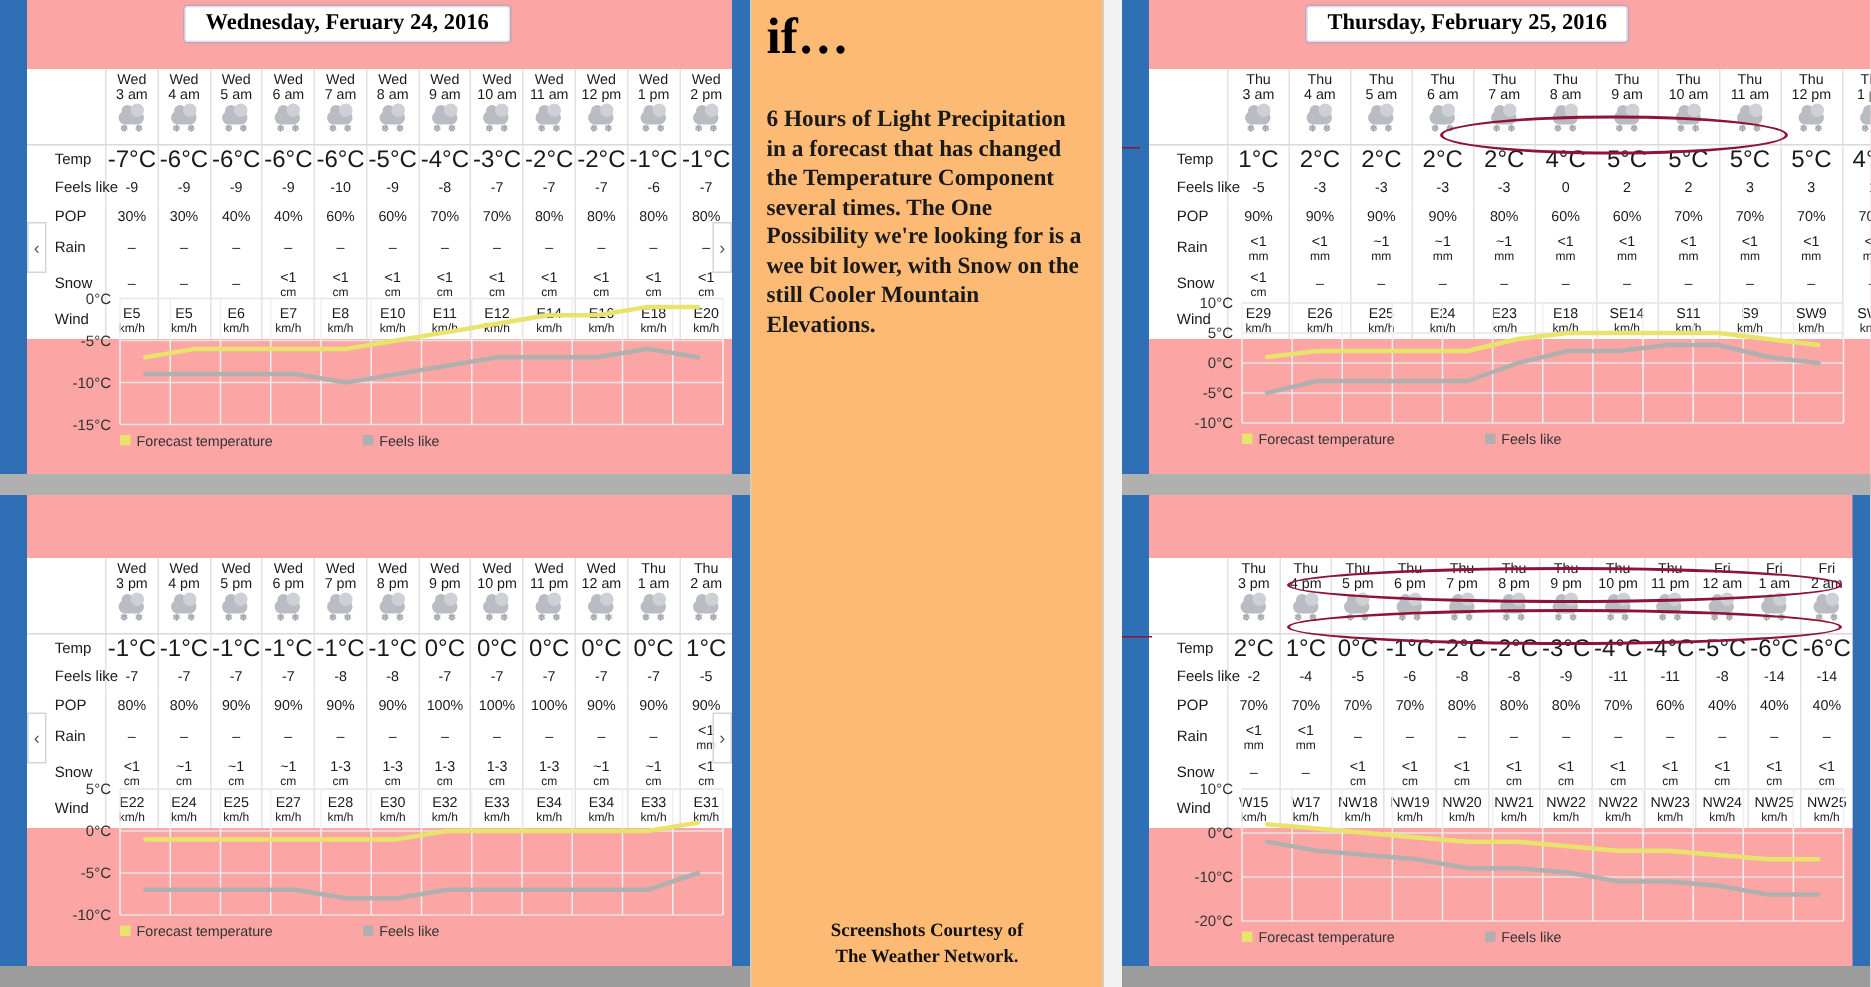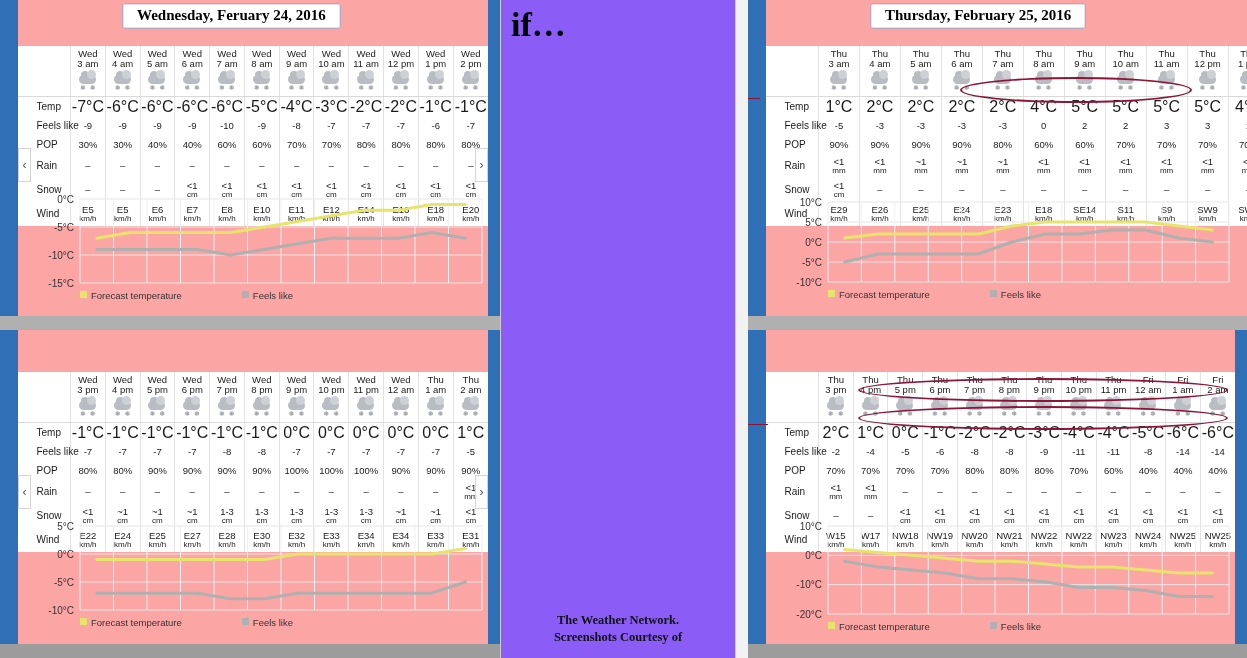--- a/index.html
+++ b/index.html
@@ -31,21 +31,21 @@
   .blue-edge-r { position: absolute; right: 0; top: 0; width: 12px; height: 100%; background: #2f6fb5; }
   .panel.tl .blue-edge-l, .panel.bl .blue-edge-l { background: #2f6fb5; }
   .panel.tr .blue-edge-r, .panel.br .blue-edge-r { background: #2f6fb5; }
   .gray-strip { position: absolute; left:0; width: 100%; height: 14px; background: #b0b0b0; }
 
   
   .notes {
     position: absolute;
     left: 500px; top: 0;
     width: 236px; height: 658px;
-    background: #8b5cf6;
+    background: #fdba74;
     padding: 4px 10px 0 10px;
     border-left: 1px solid #cfcdc6;
     border-right: 1px solid #cfcdc6;
   }
   .notes .big {
     font-family: "Liberation Serif", serif;
     font-size: 34px;
     font-weight: bold;
     color: #000;
     line-height: 1.0;
@@ -517,23 +517,24 @@
         <span><span class="sw g"></span><span class="lbl">Feels like</span></span>
       </div>
     </div>
     <div class="chev" style="left:18px; top:145px;">‹</div>
     <div class="chev" style="right:12px; top:145px;">›</div>
     <div class="gray-strip" style="bottom:0; background:#9c9c9c;"></div>
   </div>
 
   <div class="notes">
     <div class="big">if…</div>
+    <p>6 Hours of Light Precipitation in a forecast that has changed the Temperature Component several times. The One Possibility we're looking for is a wee bit lower, with Snow on the still Cooler Mountain Elevations.</p>
     <div class="credit">
+      <div>Screenshots Courtesy of</div>
       <div>The Weather Network.</div>
-      <div>Screenshots Courtesy of</div>
     </div>
   </div>
 
   <div class="panel tr">
     <div class="blue-edge-l"></div>
     <div class="blue-edge-r"></div>
     <div class="date-banner">Thursday, February 25, 2016</div>
     <div class="grid" style="top:26px;">
       <table class="fc" id="tbl-tr">
           <tbody>

